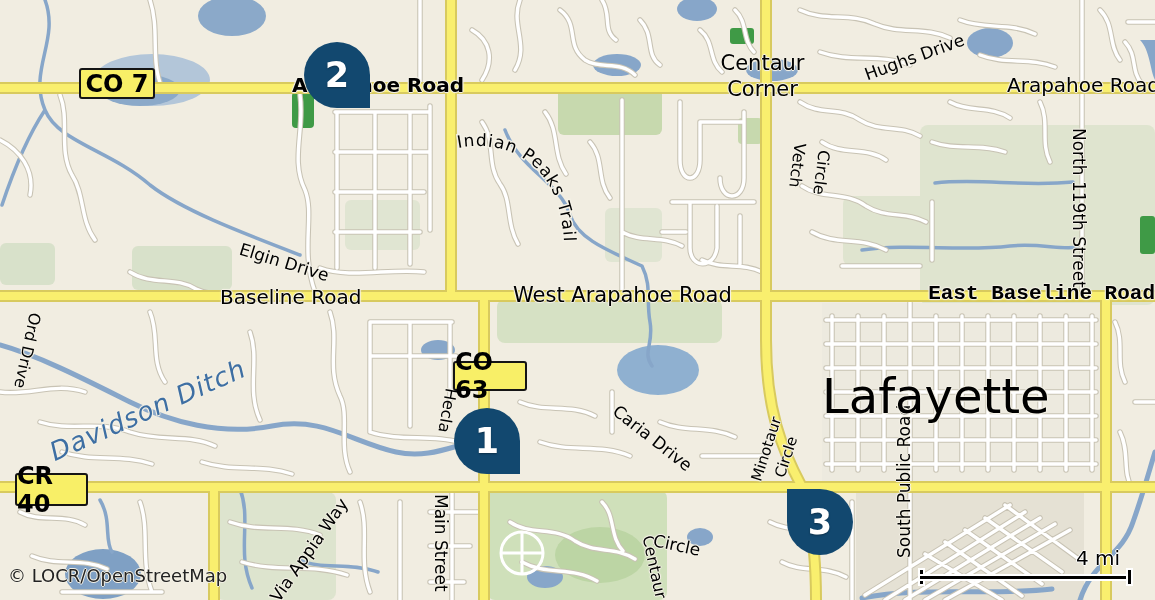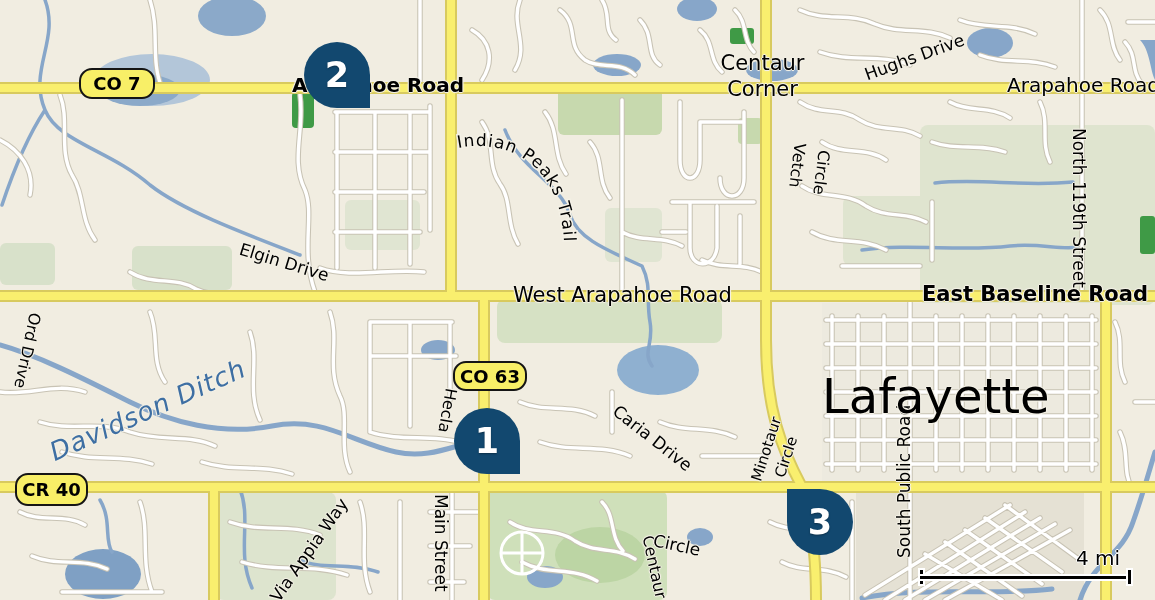--- a/index.html
+++ b/index.html
@@ -14,22 +14,22 @@
   .stream{fill:none;stroke:#87a6c9;stroke-linecap:round;stroke-linejoin:round;}
   
   .lbl{position:absolute;color:#000;white-space:nowrap;z-index:20;
        text-shadow:0 1px 0 #f4f1e6,0 -1px 0 #f4f1e6,1px 0 0 #f4f1e6,-1px 0 0 #f4f1e6,0 0 3px #f4f1e6;}
   .road-lbl{font-size:20px;}
   .minor-lbl{font-size:17px;}
   .bold{font-weight:bold;}
   .vert{writing-mode:vertical-rl;}
   .city{font-size:48px;letter-spacing:0px;}
   .water-lbl{font-style:italic;color:#3e6fa3;font-size:26px;letter-spacing:1px;}
-  .badge{position:absolute;z-index:22;background:#f8ef67;border:2.5px solid #151515;border-radius:13px;
-         display:flex;align-items:center;justify-content:center;font-weight:bold;font-size:18px;color:#000;}
+  .badge{position:absolute;z-index:22;background:#f8ef67;border:2.5px solid #151515;border-radius:3px;
+         display:flex;align-items:center;justify-content:center;font-weight:bold;font-size:24px;color:#000;}
   .marker{position:absolute;width:66px;height:66px;background:#12486f;z-index:30;
           display:flex;align-items:center;justify-content:center;}
   .tail-br{border-radius:50% 50% 0 50%;}
   .tail-tl{border-radius:0 50% 50% 50%;}
   .marker span{color:#fff;font-weight:bold;font-size:35px;text-shadow:0 1px 2px rgba(0,0,0,.35);}
   
   #scalebar{position:absolute;z-index:40;left:920px;top:570px;width:211px;height:14px;}
   #scalebar .bar{position:absolute;left:0;right:0;top:6px;height:3px;background:#000;box-shadow:0 0 0 2px #fff;}
   #scalebar .tick{position:absolute;top:0;width:3px;height:14px;background:#000;box-shadow:0 0 0 2px #fff;}
   #scalebar .t-l{left:0;} #scalebar .t-r{right:0;}
@@ -121,24 +121,25 @@
 
   <div class="lbl road-lbl" style="left:1007px;top:73px;width:145px;text-align:center;">Arapahoe Road</div>
 
   <div class="lbl minor-lbl vert" style="left:1069px;top:128px;height:145px;">North 119th Street</div>
 
   <div class="lbl minor-lbl vert" style="left:788px;top:143px;transform:rotate(7deg);font-size:16px;">Vetch</div>
   <div class="lbl minor-lbl vert" style="left:812px;top:150px;transform:rotate(7deg);font-size:16px;">Circle</div>
 
   <div class="lbl minor-lbl" style="left:238px;top:252px;transform:rotate(17deg);">Elgin Drive</div>
 
+  <div class="lbl road-lbl" style="left:220px;top:285px;width:140px;text-align:center;">Baseline Road</div>
 
   <div class="lbl road-lbl" style="left:513px;top:283px;width:190px;text-align:center;font-size:21px;">West Arapahoe Road</div>
 
-  <div class="lbl road-lbl bold" style="left:922px;top:282px;width:233px;text-align:left;font-size:21px;">East Baseline Road</div>
+  <div class="lbl road-lbl bold" style="left:922px;top:282px;width:233px;text-align:right;font-size:21px;font-family:Liberation Mono, monospace;">East Baseline Road</div>
 
   <div class="lbl minor-lbl vert" style="left:438px;top:388px;transform:rotate(10deg);font-size:16px;">Hecla</div>
 
   <div class="lbl water-lbl" style="left:42px;top:395px;transform:rotate(-24deg);transform-origin:center;">Davidson Ditch</div>
 
   <div class="lbl minor-lbl vert" style="left:18px;top:312px;transform:rotate(12deg);font-size:16px;">Ord Drive</div>
 
   <div class="lbl city" style="left:822px;top:368px;width:185px;text-align:center;z-index:21;">Lafayette</div>
 
   <div class="lbl minor-lbl" style="left:605px;top:428px;transform:rotate(38deg);">Caria Drive</div>
@@ -168,14 +169,15 @@
   <div class="marker tail-tl" style="left:787px;top:489px;">
     <span>3</span>
   </div>
 
   <div id="scale-label">4 mi</div>
   <div id="scalebar">
     <div class="tick t-l"></div>
     <div class="bar"></div>
     <div class="tick t-r"></div>
   </div>
+  <div id="attribution">© LOCR/OpenStreetMap</div>
 
 </div>
 
 </body></html>

